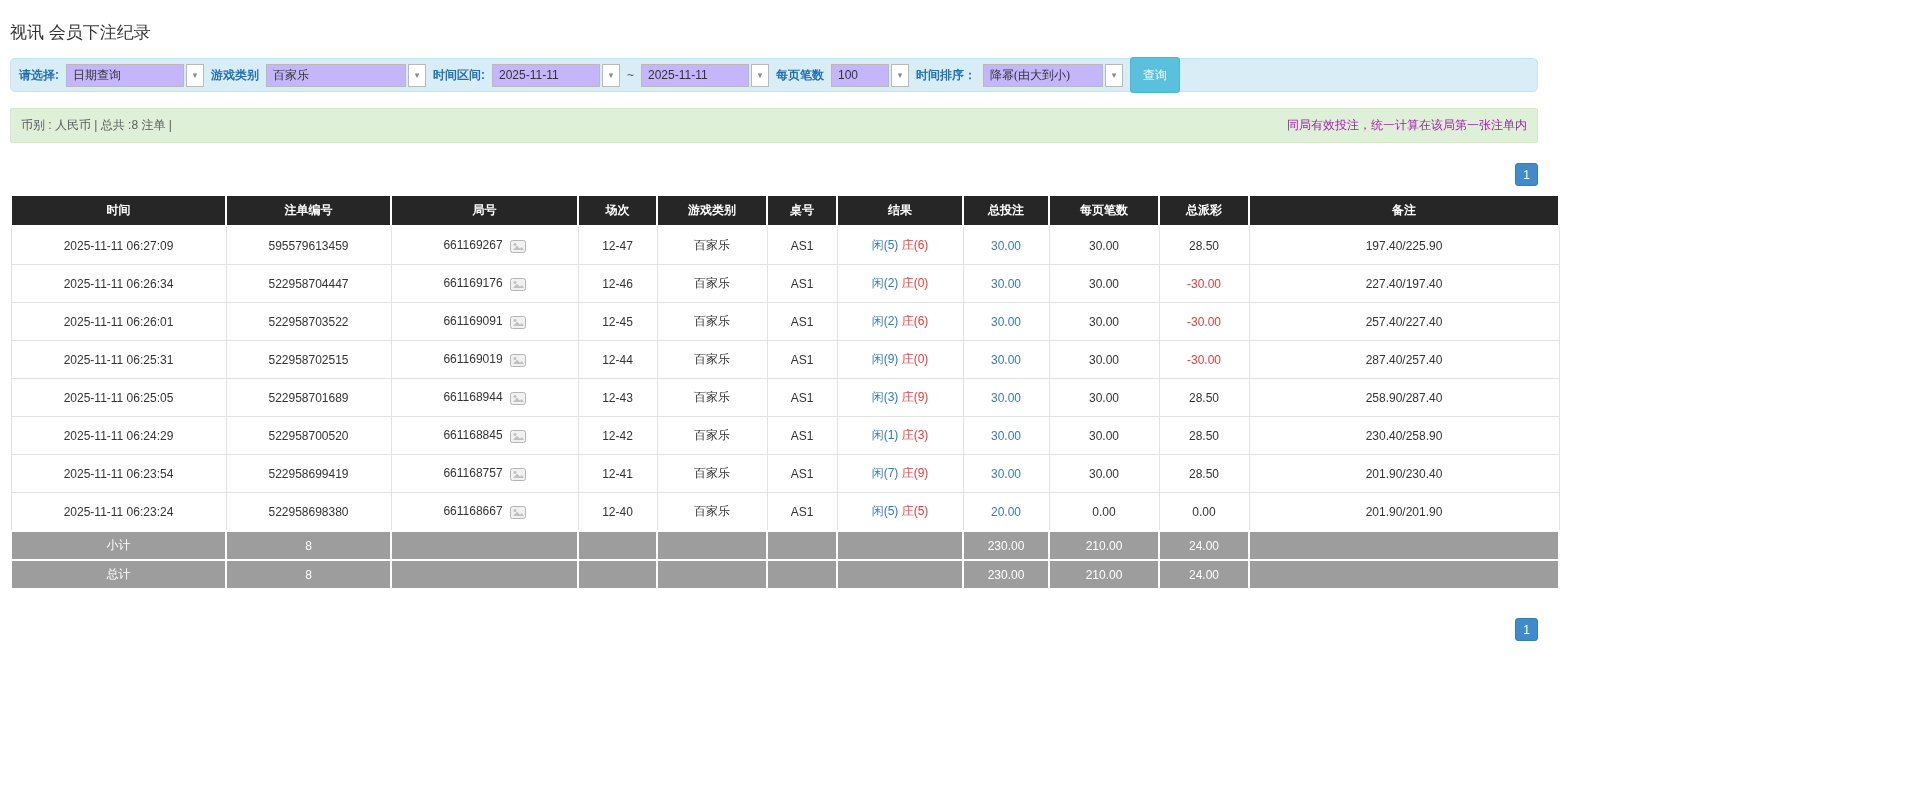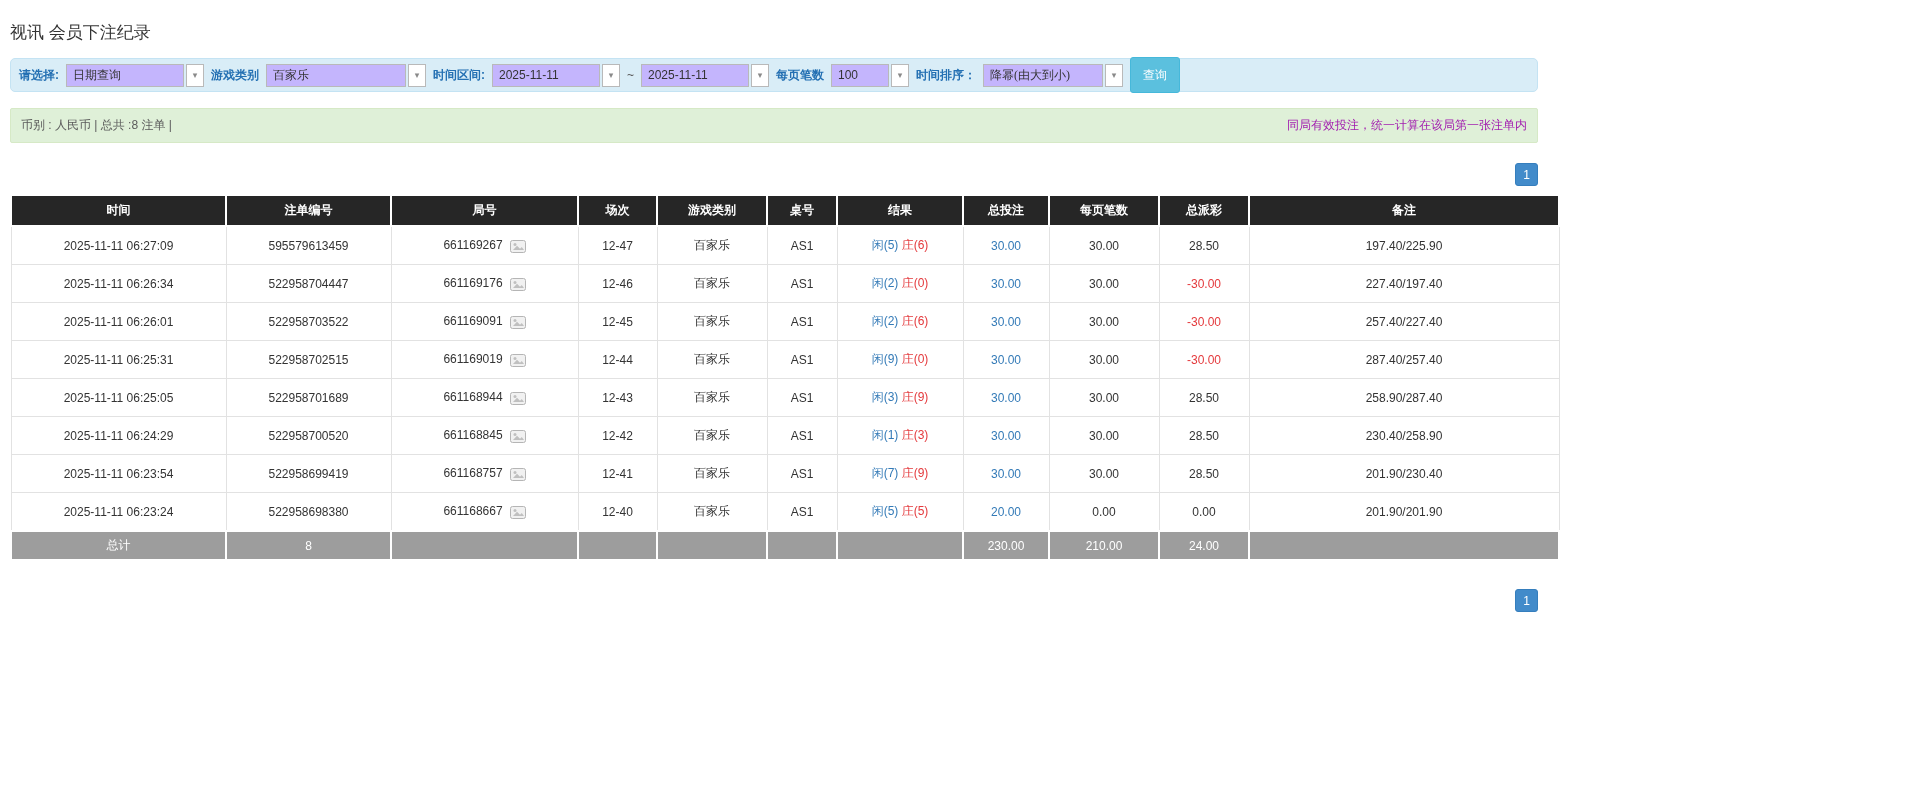--- a/index.html
+++ b/index.html
@@ -364,32 +364,45 @@
     <td>
       <a class="bet-link">20.00</a>
     </td>
     <td>0.00</td>
     <td>0.00</td>
     <td>201.90/201.90</td>
   </tr>
       </tbody>
     <tfoot id="footer-rows">
         <tr>
-          <td>总计</td>
+          <td>小计</td>
           <td>8</td>
           <td></td>
           <td></td>
           <td></td>
           <td></td>
           <td></td>
           <td>230.00</td>
           <td>210.00</td>
           <td>24.00</td>
           <td></td>
         </tr>
+        <tr>
+          <td>总计</td>
+          <td>8</td>
+          <td></td>
+          <td></td>
+          <td></td>
+          <td></td>
+          <td></td>
+          <td>230.00</td>
+          <td>210.00</td>
+          <td>24.00</td>
+          <td></td>
+        </tr>
       </tfoot>
   </table>
 
   <div class="pager bottom">
     <button class="page-btn">1</button>
   </div>
 
 </div>
 
 </body></html>

